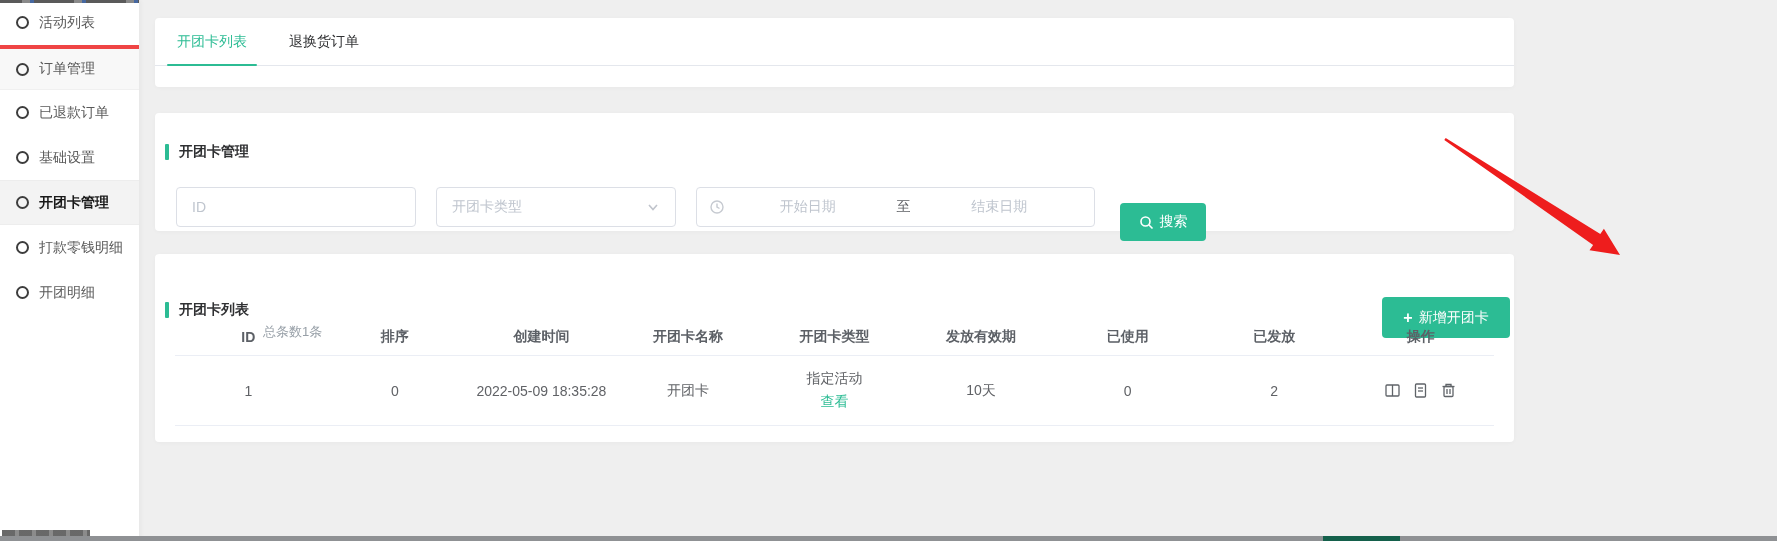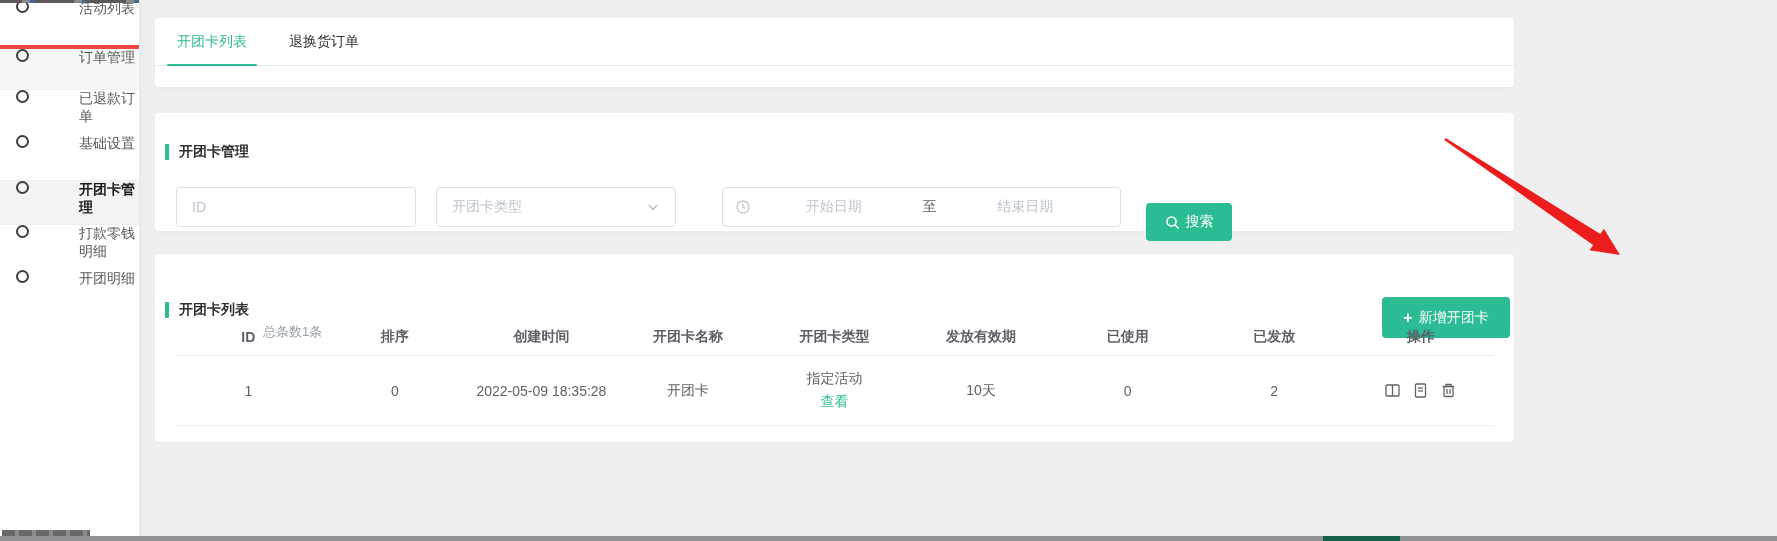--- a/index.html
+++ b/index.html
@@ -15,22 +15,22 @@
   .sidebar {
     position:absolute; left:0; top:0; width:140px; height:541px;
     background:#fff; border-right:1px solid #e9e9e9; z-index:5;
     box-shadow:1px 0 4px rgba(0,0,0,.04);
   }
   .top-remnant{
     position:absolute; left:0; top:0; width:139px; height:3px;
     background:repeating-linear-gradient(90deg,#5a5a5a 0 22px,#8a8a8a 22px 30px,#4668a0 30px 34px,#5a5a5a 34px 52px);
   }
   .side-item{
-    height:45px; display:flex; align-items:flex-start; padding-left:16px;
-    color:#595959; cursor:pointer;gap:40px;
+    height:45px; display:flex; align-items:center; padding-left:16px;
+    color:#595959; cursor:pointer;
   }
   .side-item .circle{
     width:13px; height:13px; border:2px solid #3d3d3d; border-radius:50%;
     margin-right:10px; flex:none;
   }
   .side-item.shade{ background:#f8f8f8; border-top:4px solid #ef4444; border-bottom:1px solid #f0f0f0;}
   .side-item.active{ background:#f3f3f3; font-weight:bold; color:#1a1a1a;
     border-top:1px solid #ededed; border-bottom:1px solid #ededed;}
   
   .card{
@@ -60,21 +60,21 @@
   .f-input::placeholder{ color:#bfc5ce; }
   .f-select{
     width:240px; height:40px; border:1px solid #dcdfe6; border-radius:4px;
     display:flex; align-items:center; padding:0 15px; margin-right:20px;
     color:#bfc5ce; cursor:pointer; background:#fff;
   }
   .f-select .ph{ flex:1; }
   .chev{ stroke:#c0c4cc; fill:none; stroke-width:1.6; }
   .f-dates{
     width:399px; height:40px; border:1px solid #dcdfe6; border-radius:4px;
-    display:flex; align-items:center; padding:12px 12px; background:#fff; cursor:pointer;margin-left:26px;
+    display:flex; align-items:center; padding:12px 12px; background:#fff; cursor:pointer;
   }
   .f-dates .ph{ flex:1; text-align:center; color:#bfc5ce; }
   .f-dates .sep{ color:#606266; padding:0 6px; }
   .clock{ stroke:#c6cad1; fill:none; stroke-width:1.4; flex:none; }
   .btn{
     background:#2cbc94; color:#fff; border:none; border-radius:4px;
     display:flex; align-items:center; justify-content:center; cursor:pointer;
     font-size:14px; font-family:inherit;margin-top:31px;
   }
   .search-btn{ width:86px; height:38px; margin-left:25px; gap:6px; }

